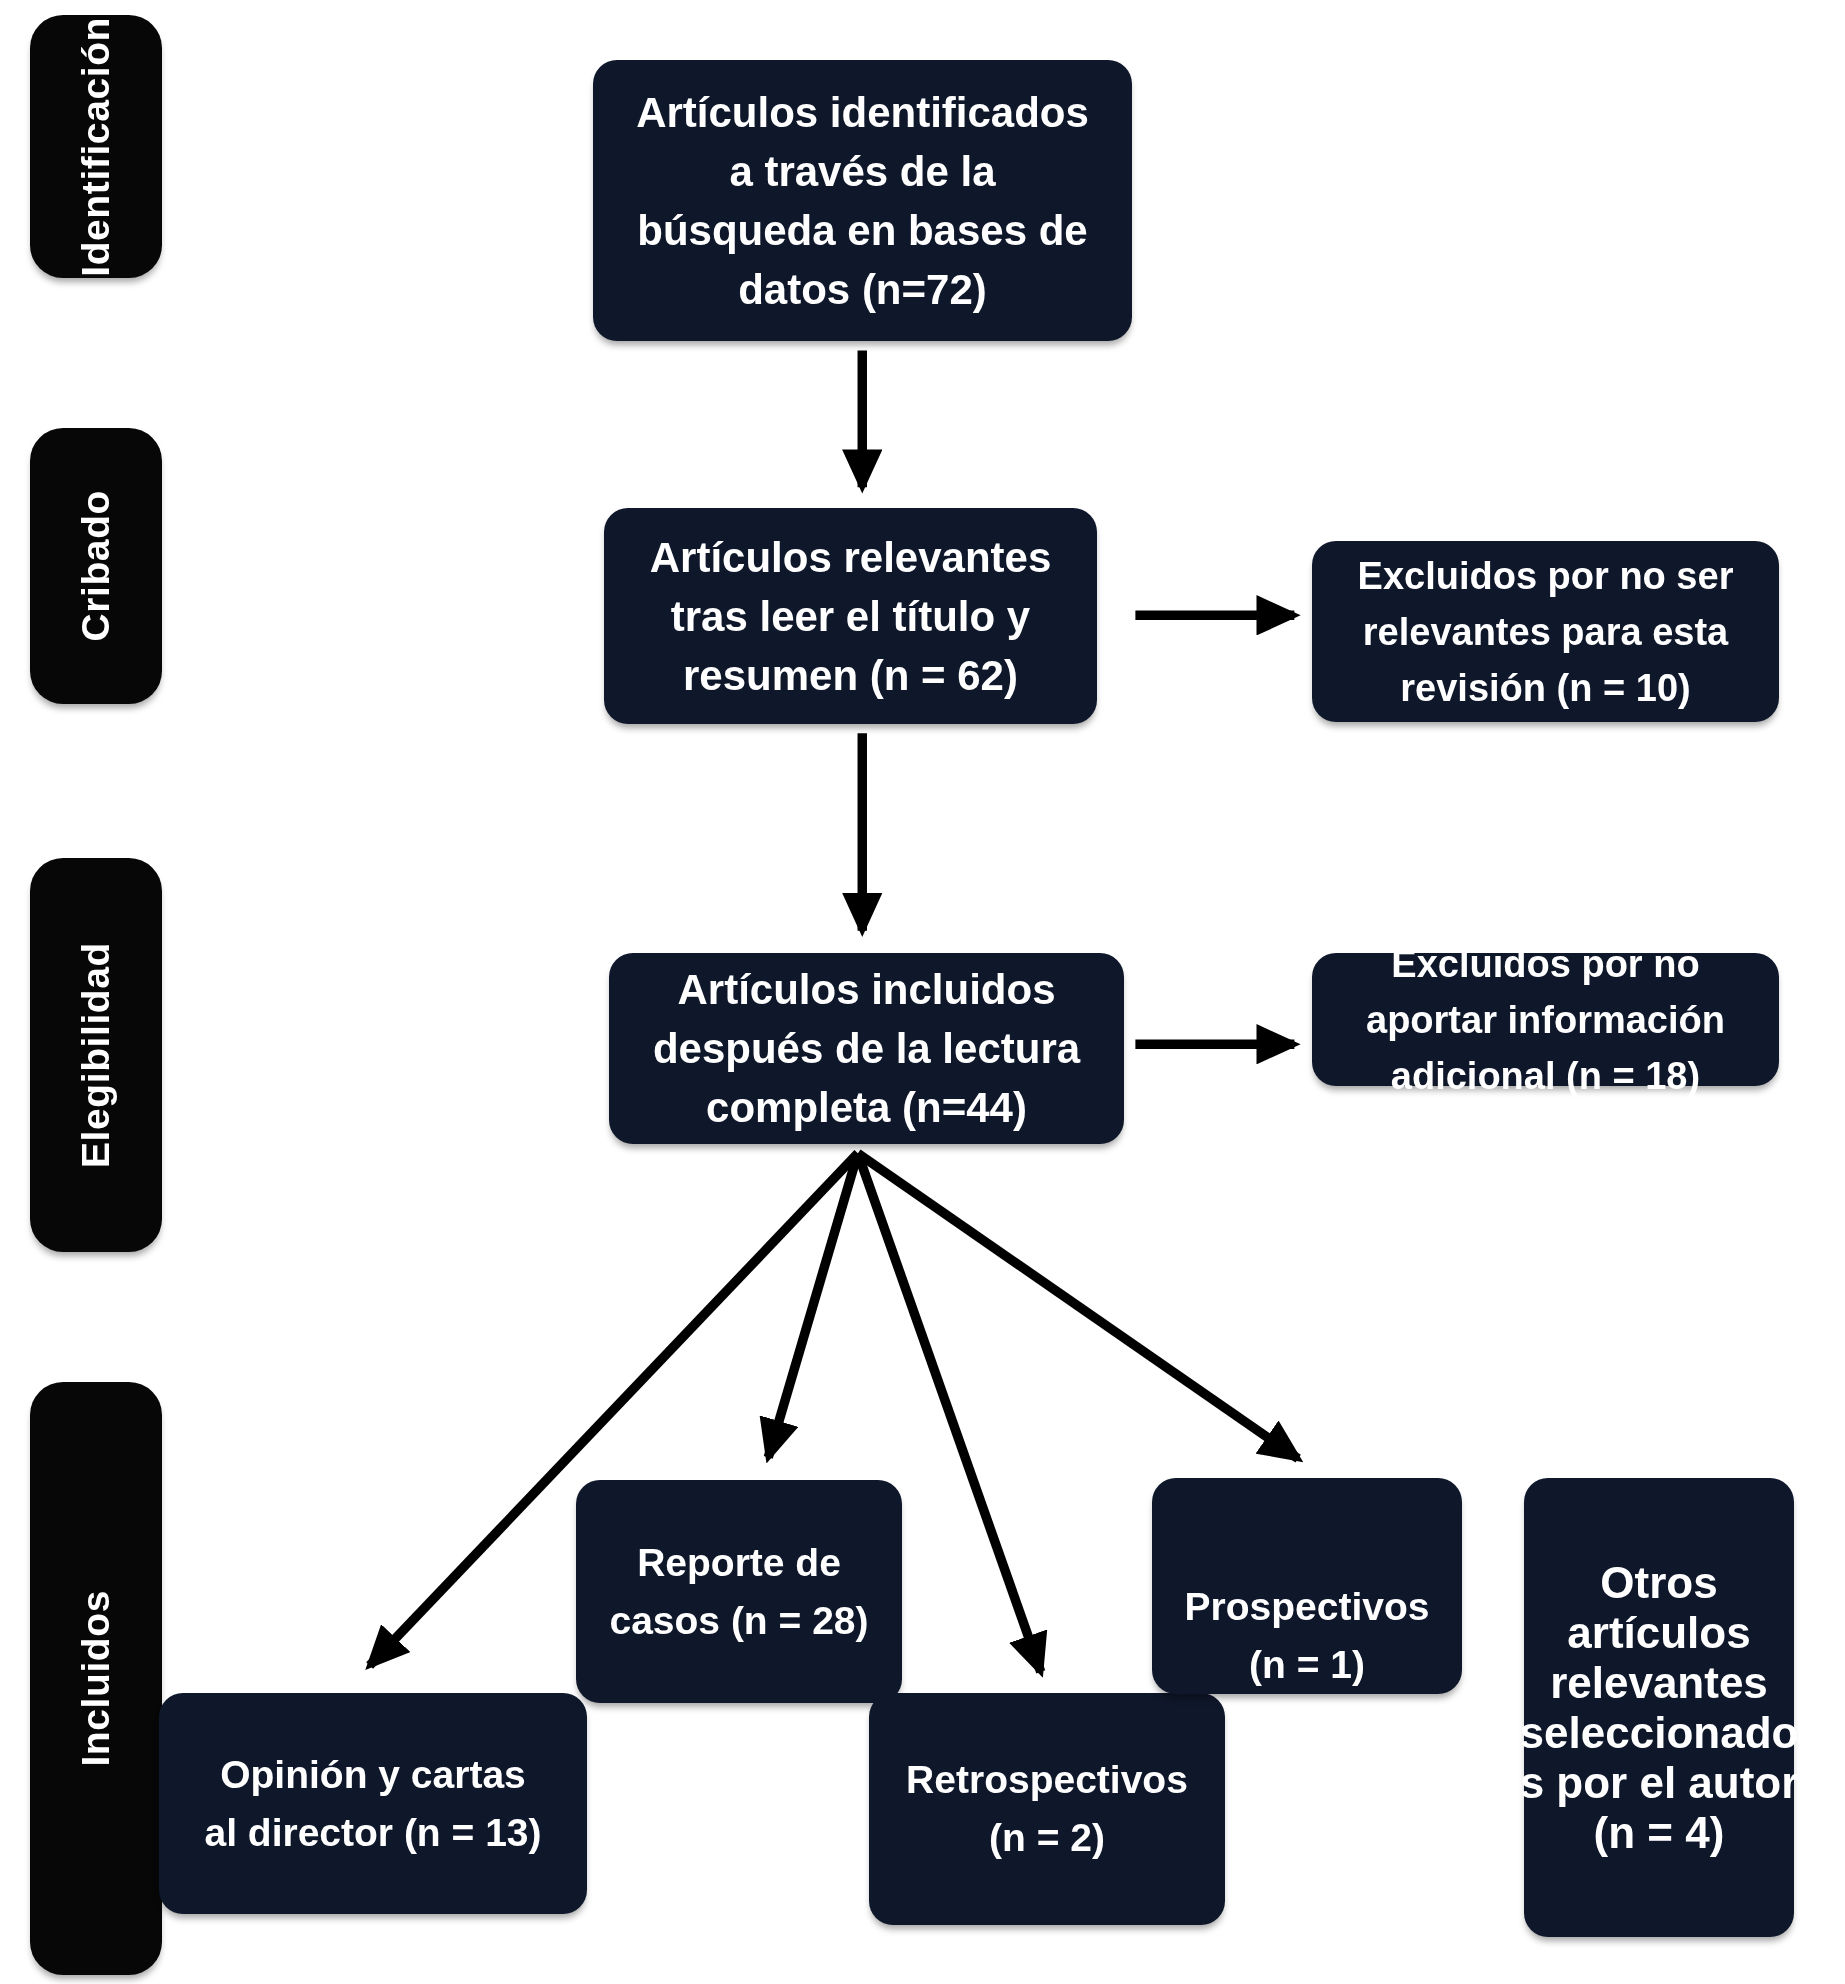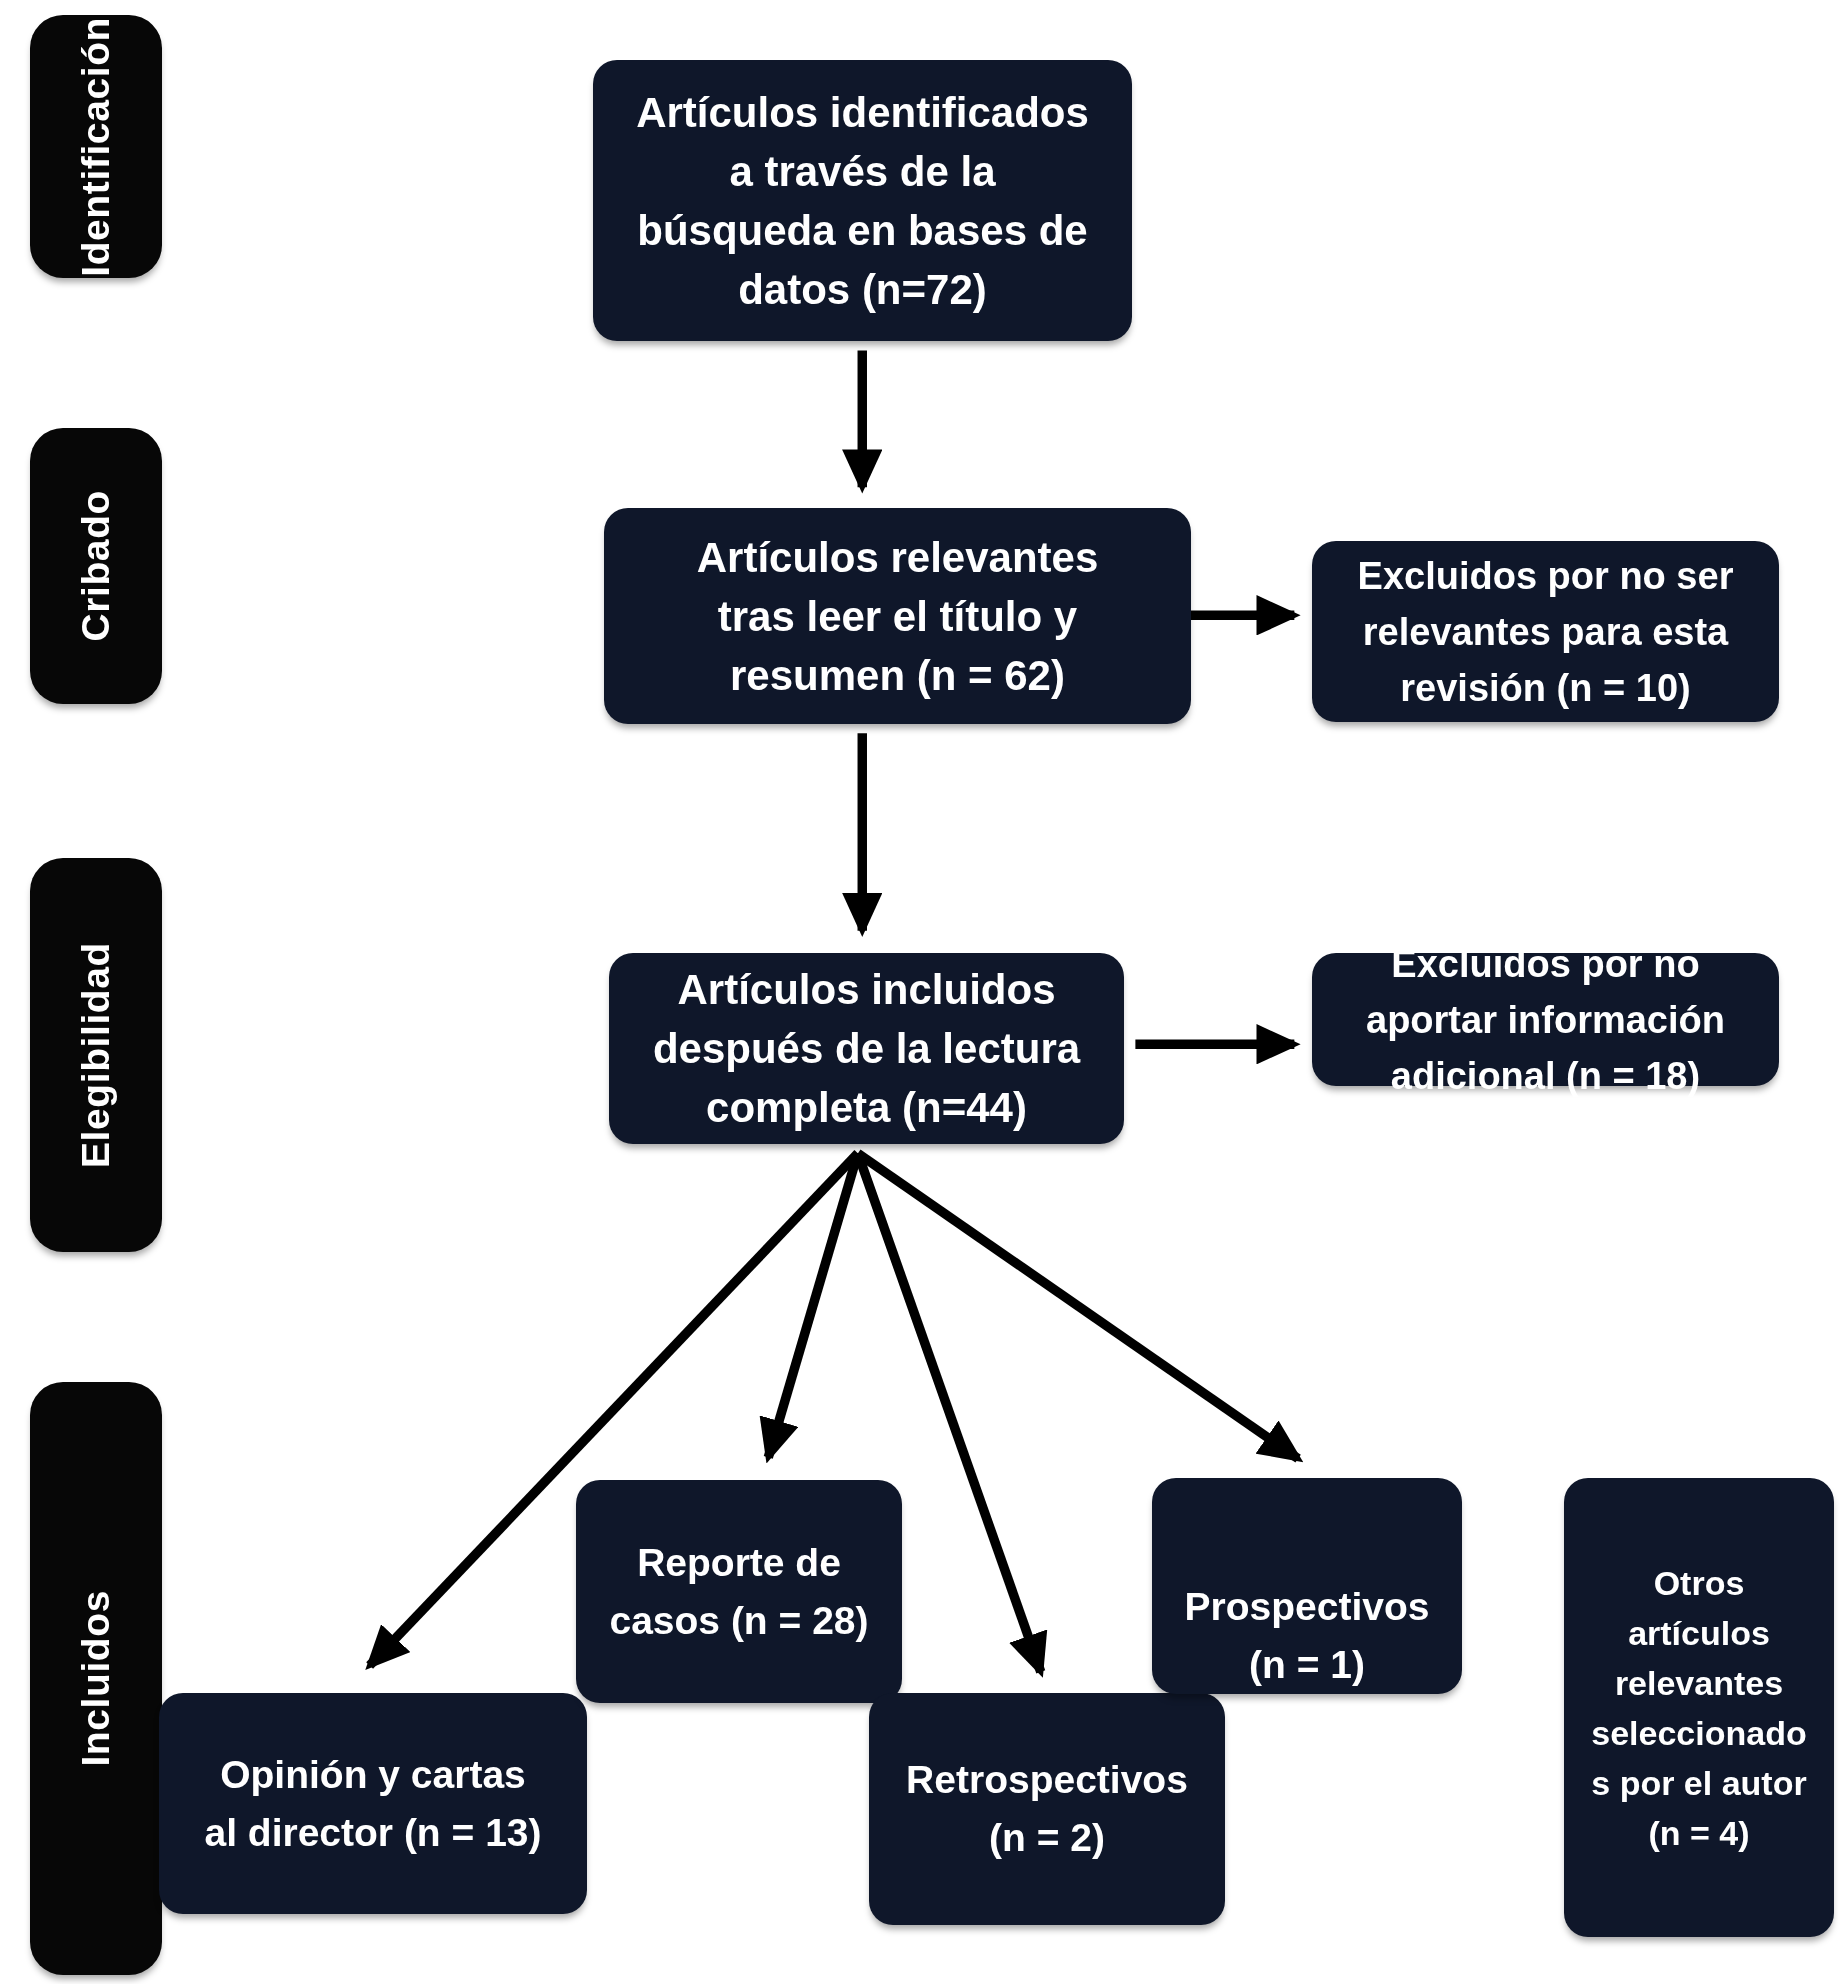--- a/index.html
+++ b/index.html
@@ -43,21 +43,21 @@
     justify-content: center;
     text-align: center;
     font-weight: bold;
     white-space: pre-line;
     box-shadow: 0 6.3px 7.6px -2.5px rgba(0,0,0,0.35);
     z-index: 2;
   }
   .box-main  { font-size: 42px; line-height: 59px; }
   .box-excl  { font-size: 38px; line-height: 56px; }
   .box-bottom{ font-size: 39px; line-height: 58px; }
-  .box-otros { font-size: 34px; line-height: 50px; margin-left: 40px; }
+  .box-otros { font-size: 44px; line-height: 50px; }
   #arrow-layer {
     position: absolute;
     left: 0; top: 0;
     z-index: 1;
   }
 </style>
 </head>
 <body>
 
 <svg id="arrow-layer" width="1845" height="1985" viewBox="0 0 2925 3146">
@@ -89,21 +89,21 @@
   <span class="vtext">Incluidos</span>
 </div>
 
 <div class="gbox box-main" style="left:593px; top:60px; width:539px; height:281px;">
   <span>Artículos identificados
 a través de la
 búsqueda en bases de
 datos (n=72)</span>
 </div>
 
-<div class="gbox box-main" style="left:604px; top:508px; width:587px; height:216px;">
+<div class="gbox box-main" style="left:604px; top:508px; width:493px; height:216px;">
   <span>Artículos relevantes
 tras leer el título y
 resumen (n = 62)</span>
 </div>
 
 <div class="gbox box-excl" style="left:1312px; top:541px; width:467px; height:181px;justify-content:center;">
   <span>Excluidos por no ser
 relevantes para esta
 revisión (n = 10)</span>
 </div>

